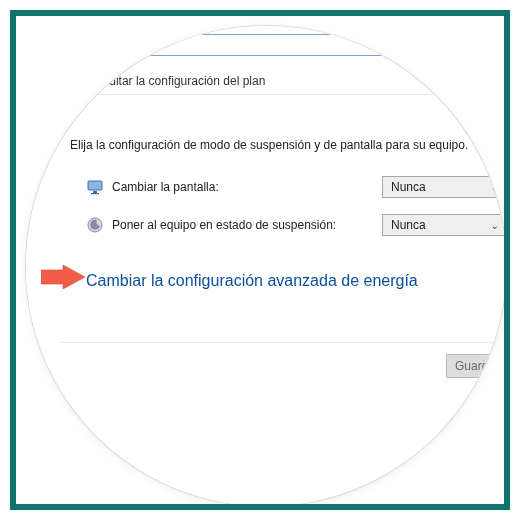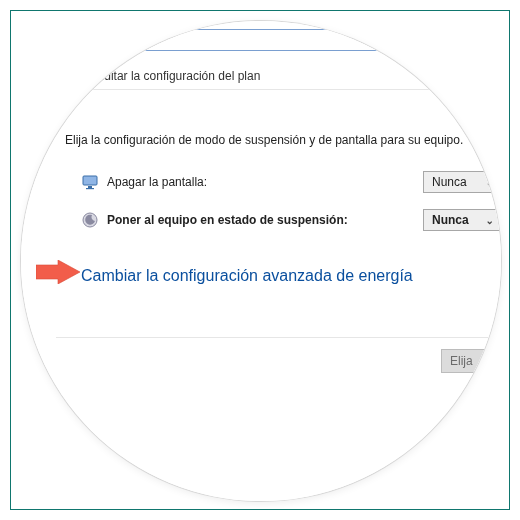--- a/index.html
+++ b/index.html
@@ -8,21 +8,21 @@
     width: 520px; height: 520px;
     font-family: "Segoe UI", Tahoma, sans-serif;
     font-size: 12px;
     background: #ffffff;
     color: #000;
   }
   .frame {
     position: absolute;
     left: 10px; top: 10px;
     width: 500px; height: 500px;
-    border: 1px solid #0f766e;
+    border: 6px solid #0f766e;
     background: #fff;
     overflow: hidden;
   }
   .circle {
     position: absolute;
     left: 10px; top: 10px;
     width: 480px; height: 480px;
     border-radius: 50%;
     box-shadow: 0 0 0 1px #d8d8d8, 0 2px 8px rgba(0,0,0,0.08);
     overflow: hidden;
@@ -71,21 +71,21 @@
     left: 79px; top: 122px;
     font-size: 12px;
     color: #222;
   }
   .row {
     position: absolute;
     display: flex;
     align-items: center;
   }
   .row1 { left: 95px; top: 160px; width: 420px; }
-  .row2 { left: 95px; top: 198px; width: 420px; font-weight: bold; }
+  .row2 { left: 95px; top: 198px; width: 420px; }
   .row .icon {
     width: 18px; height: 18px;
     margin-right: 8px;
     display: inline-flex;
     align-items: center;
     justify-content: center;
   }
   .row .label {
     flex: 0 0 270px;
     color: #222;
@@ -93,21 +93,20 @@
   .dropdown {
     position: relative;
     width: 128px; height: 22px;
     border: 1px solid #a7a7a7;
     background: #efefef;
     display: inline-flex;
     align-items: center;
     padding: 0 20px 0 8px;
     font-size: 12px;
     color: #222;
-    margin-left: 46px;
   }
   .dropdown .chev {
     position: absolute;
     right: 6px; top: 50%;
     transform: translateY(-50%);
     font-size: 10px;
     color: #444;
   }
   .link {
     position: absolute;
@@ -160,21 +159,21 @@
       <div class="subtitle">Elija la configuración de modo de suspensión y de pantalla para su equipo.</div>
 
       <div class="row row1">
         <span class="icon">
           <svg width="18" height="18" viewBox="0 0 18 18">
             <rect x="2" y="3" width="14" height="9" rx="1" fill="#8fb5e5" stroke="#3b6fa8"></rect>
             <rect x="7" y="13" width="4" height="2" fill="#3b6fa8"></rect>
             <rect x="5" y="15" width="8" height="1.2" fill="#3b6fa8"></rect>
           </svg>
         </span>
-        <span class="label">Apagar la pantalla:</span>
+        <span class="label">Cambiar la pantalla:</span>
         <div class="dropdown">
           <span>Nunca</span>
           <span class="chev">⌄</span>
         </div>
       </div>
 
       <div class="row row2">
         <span class="icon">
           <svg width="18" height="18" viewBox="0 0 18 18">
             <circle cx="9" cy="9" r="7" fill="#d8d8e2" stroke="#8a8aa0"></circle>
@@ -192,18 +191,18 @@
         <svg width="44" height="24" viewBox="0 0 44 24">
           <polygon points="0,5 22,5 22,0 44,12 22,24 22,19 0,19" fill="#f25d4a" stroke="#d84a38" stroke-width="0.6"></polygon>
         </svg>
       </div>
 
       <a class="link">Cambiar la configuración avanzada de energía</a>
 
       <div class="hr2"></div>
 
       <div class="save-btn">
-        <span>Elija</span>
+        <span>Guarda</span>
       </div>
 
     </div>
   </div>
 </div>
 
 </body></html>

